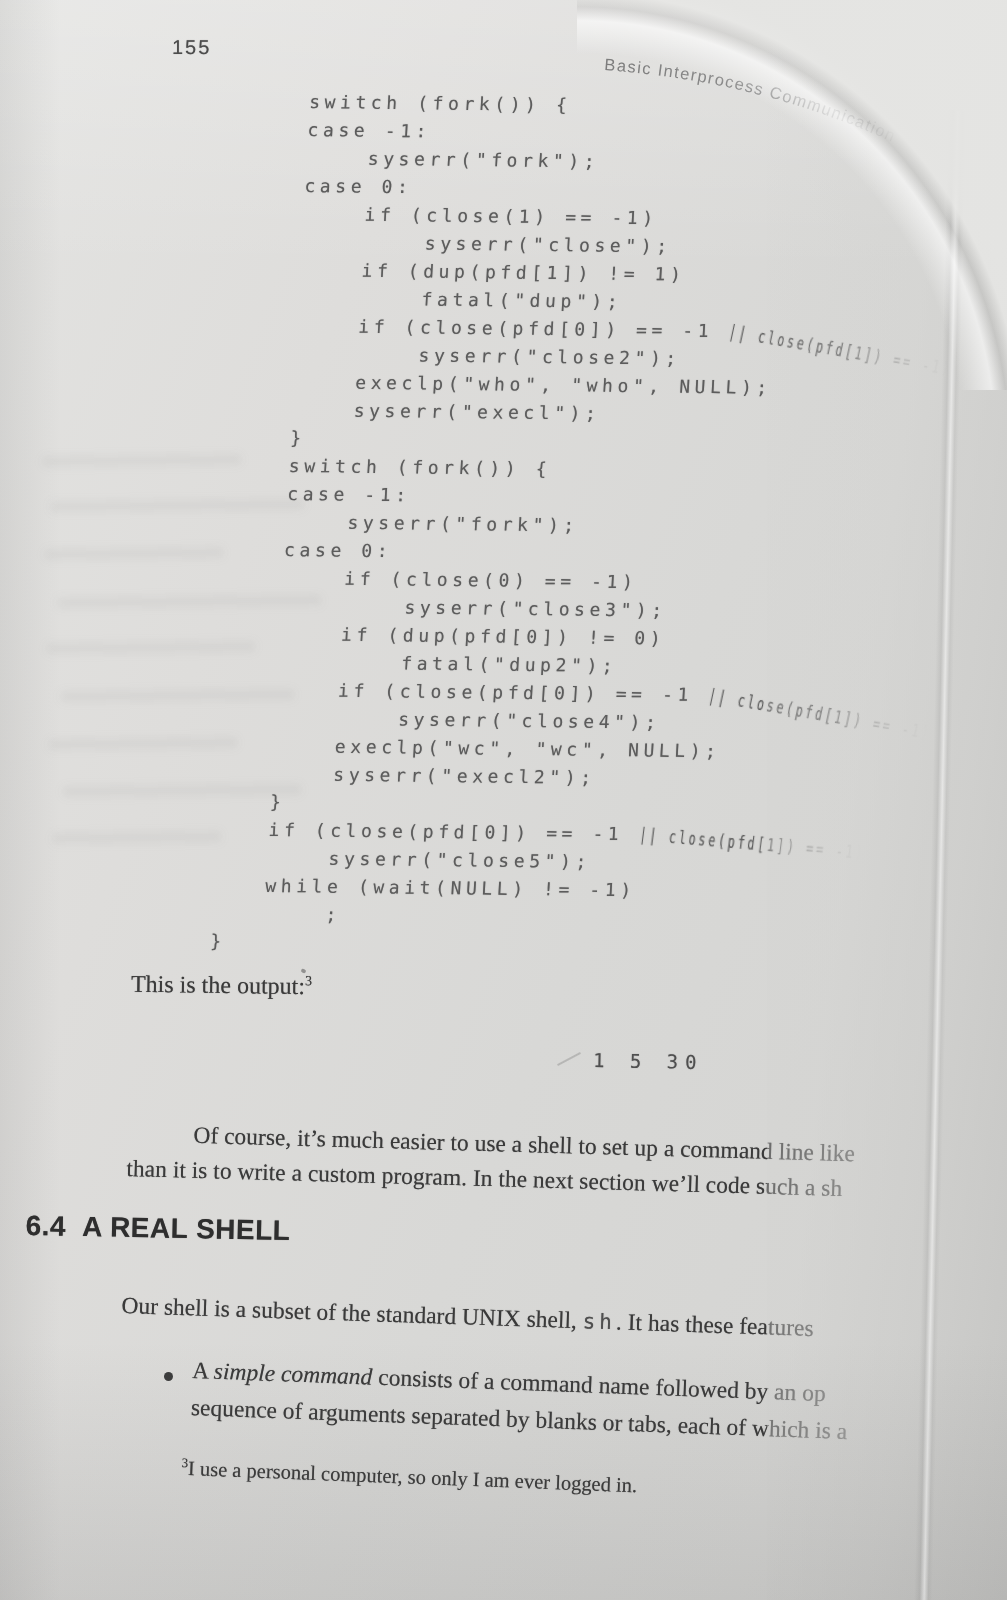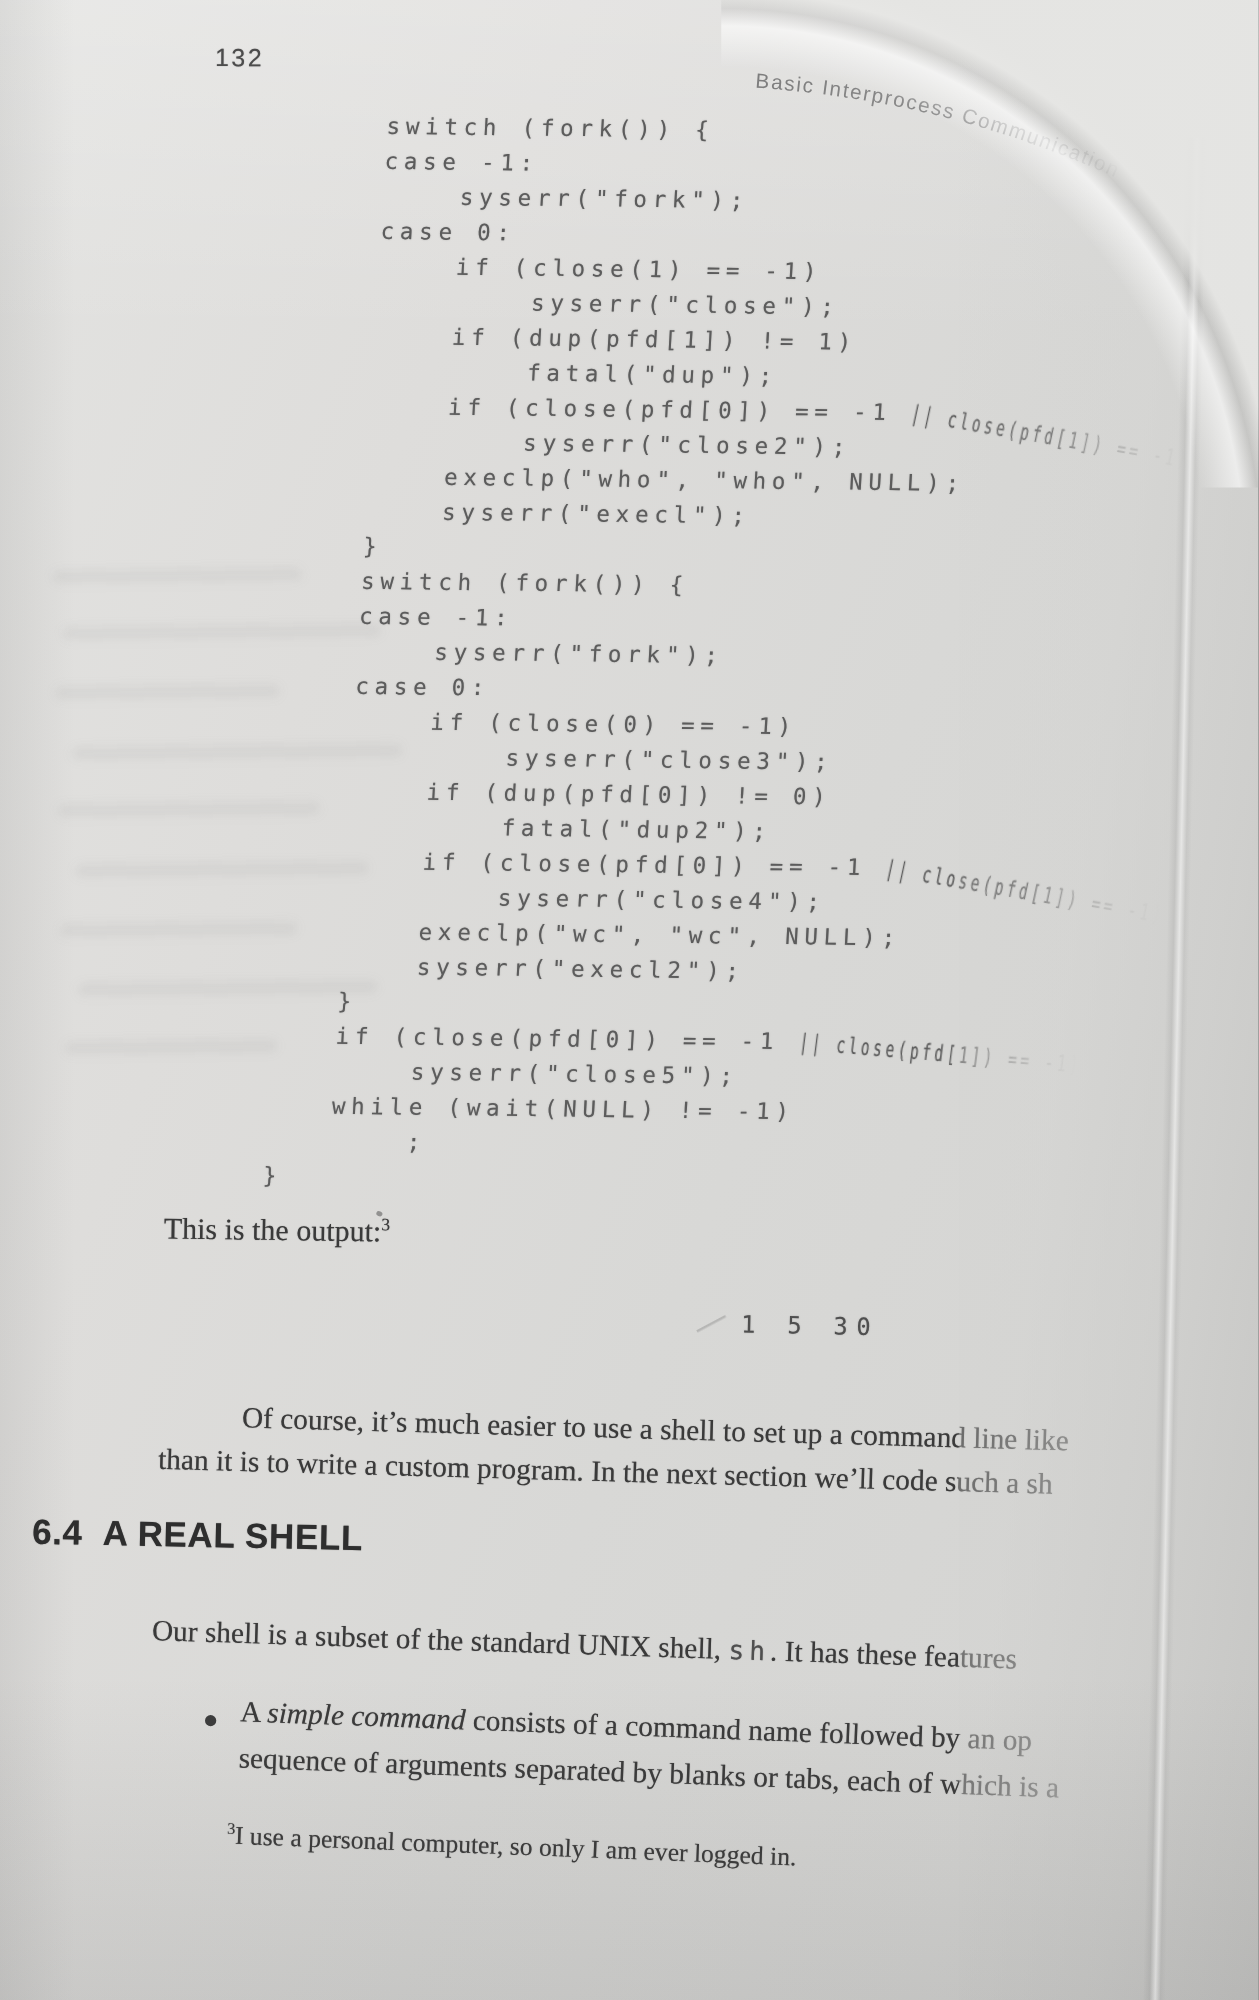--- a/index.html
+++ b/index.html
@@ -94,21 +94,21 @@
     <div style="left:50px;  top:500px; width:255px;"></div>
     <div style="left:44px;  top:548px; width:180px;"></div>
     <div style="left:57px;  top:596px; width:265px;"></div>
     <div style="left:46px;  top:642px; width:210px;"></div>
     <div style="left:60px;  top:690px; width:235px;"></div>
     <div style="left:48px;  top:738px; width:190px;"></div>
     <div style="left:62px;  top:785px; width:240px;"></div>
     <div style="left:52px;  top:832px; width:170px;"></div>
   </div>
 
-  <div class="page-number">132</div>
+  <div class="page-number">155</div>
 
   <svg class="running-header-svg" width="420" height="160" viewBox="0 0 420 160">
     <defs>
       <linearGradient id="headerFade" x1="0" y1="0" x2="1" y2="0">
         <stop offset="0" stop-color="#7d7d7d"></stop>
         <stop offset="0.55" stop-color="#8d8d8d"></stop>
         <stop offset="0.85" stop-color="#9a9a9a" stop-opacity="0.55"></stop>
         <stop offset="1" stop-color="#a2a2a2" stop-opacity="0.18"></stop>
       </linearGradient>
       <path id="headerPath" d="M 6 30 C 140 40, 255 72, 402 158" fill="none"></path>

